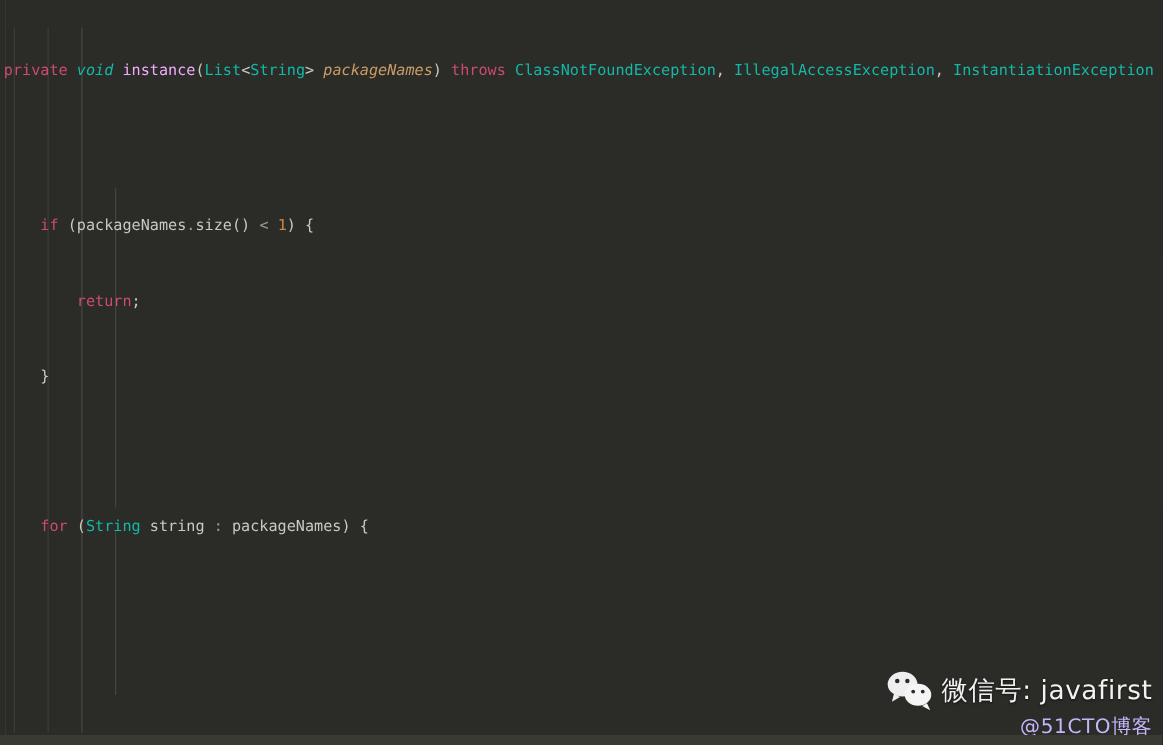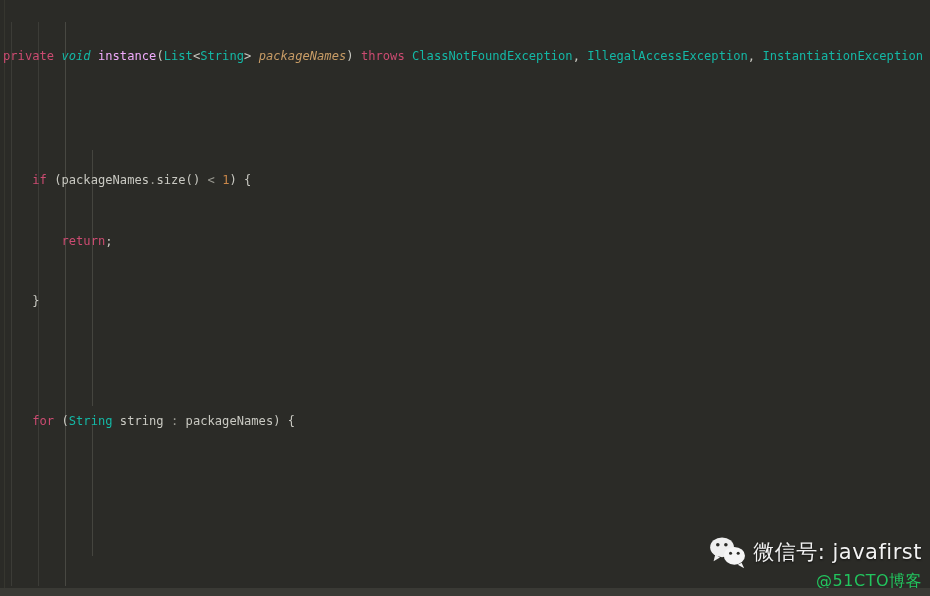--- a/index.html
+++ b/index.html
@@ -87,21 +87,21 @@
   }
   .wm-logo { width: 42px; height: 34px; position: relative; }
   .wm-text {
     color: #f2f2f2;
     font-size: 21px;
     letter-spacing: 0.5px;
     text-shadow: 0 1px 2px rgba(0,0,0,.65);
   }
   .wm-sub {
     margin-top: 2px;
-    color: #22c55e;
+    color: #c4b5fd;
     font-size: 16px;
     letter-spacing: 0.5px;
   }
 </style>
 </head>
 <body>
 
 <div id="screen">
 
   <div class="left-rail"></div>

